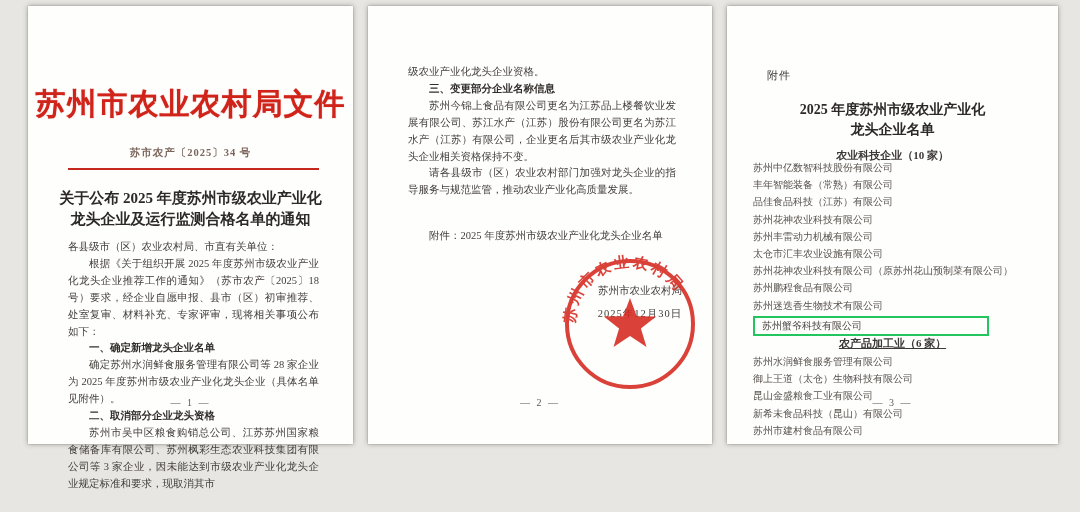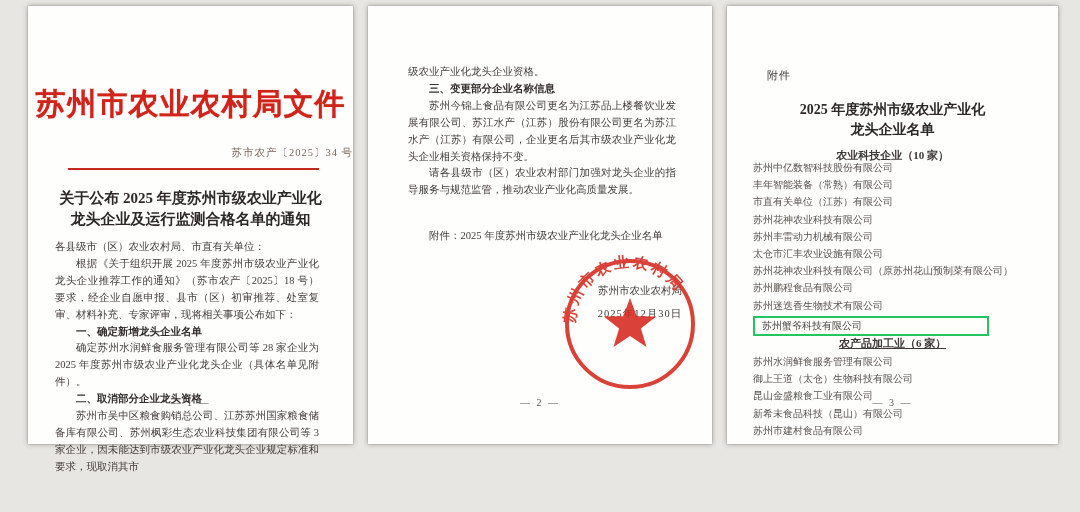--- a/index.html
+++ b/index.html
@@ -21,34 +21,34 @@
   .scan { color:#44403b; }
 
   
   .p1-header {
     position:absolute; top:78px; left:0; right:0; text-align:center;
     color:#d0241b; font-size:30px; font-weight:bold; letter-spacing:1px;
     text-shadow:0 0 1px rgba(208,36,27,.55);
     white-space:nowrap;
   }
   .p1-docnum {
-    position:absolute; top:140px; left:0; right:0; text-align:right;
-    color:#7c665c; font-size:10.5px; letter-spacing:1px;
+    position:absolute; top:140px; left:0; right:0; text-align:center;
+    color:#7c665c; font-size:10.5px; letter-spacing:1px;font-weight:bold;
   }
   .p1-rule {
     position:absolute; top:162px; left:40px; right:34px; height:2px;
     background:#c3271e;
   }
   .doc-title {
     position:absolute; left:0; right:0; text-align:center;
     color:#2c2926; font-weight:bold; font-size:15px; line-height:21px;
   }
   #page1 .doc-title { top:182px; }
   .p1-body {
-    position:absolute; top:233px; left:27px; right:34px;
+    position:absolute; top:233px; left:40px; right:34px;
     font-size:10.5px; line-height:16.9px; text-align:justify;
     color:#413d39;
   }
   .para { text-indent:2em; text-align:justify; }
   .para-noindent { text-indent:0; }
   .sub-heading { text-indent:2em; font-weight:bold; color:#322e2b; }
   .page-footer {
     position:absolute; bottom:36px; left:0; right:0; text-align:center;
     color:#5c5854; font-size:10px; letter-spacing:2px;
   }
@@ -143,21 +143,21 @@
     <div class="p3-attach">附件</div>
     <div class="doc-title">
       <div>2025 年度苏州市级农业产业化</div>
       <div>龙头企业名单</div>
     </div>
 
     <div class="group-header" id="g1-header">农业科技企业（10 家）</div>
     <div class="company-list" id="list1">
       <div class="company-item">苏州中亿数智科技股份有限公司</div>
       <div class="company-item">丰年智能装备（常熟）有限公司</div>
-      <div class="company-item">市直有关单位（江苏）有限公司</div>
+      <div class="company-item">品佳食品科技（江苏）有限公司</div>
       <div class="company-item">苏州花神农业科技有限公司</div>
       <div class="company-item">苏州丰雷动力机械有限公司</div>
       <div class="company-item">太仓市汇丰农业设施有限公司</div>
       <div class="company-item">苏州花神农业科技有限公司（原苏州花山预制菜有限公司）</div>
       <div class="company-item">苏州鹏程食品有限公司</div>
       <div class="company-item">苏州迷迭香生物技术有限公司</div>
       <div class="highlight-box">苏州蟹爷科技有限公司</div>
     </div>
 
     <div class="group-header" id="g2-header">农产品加工业（6 家）</div>

